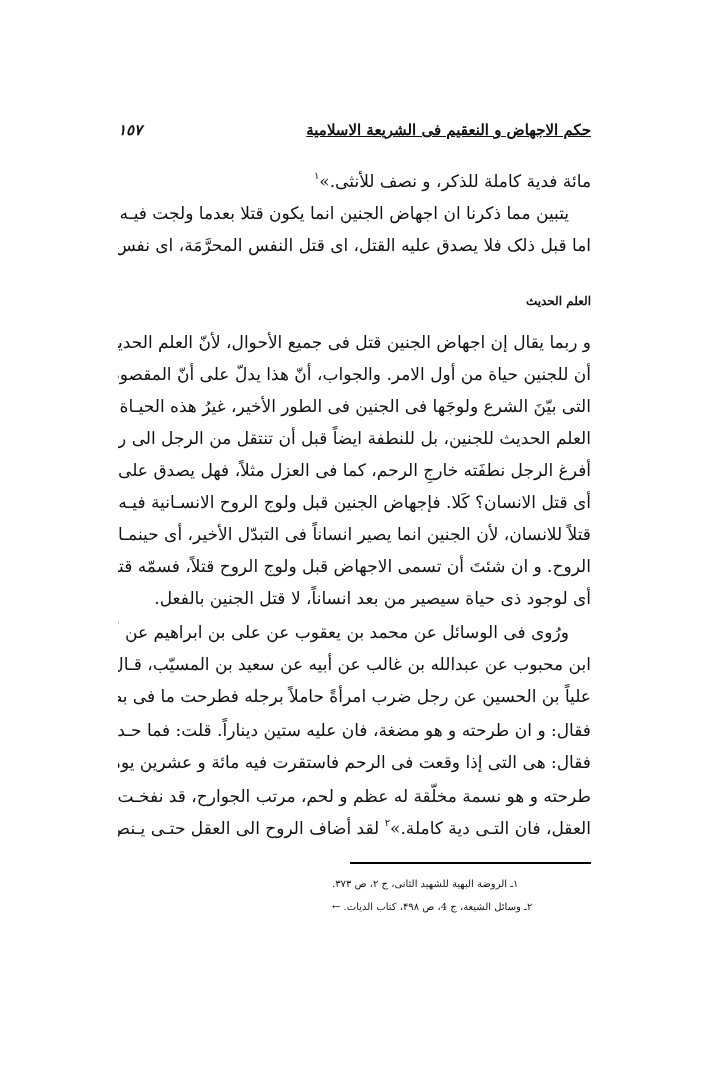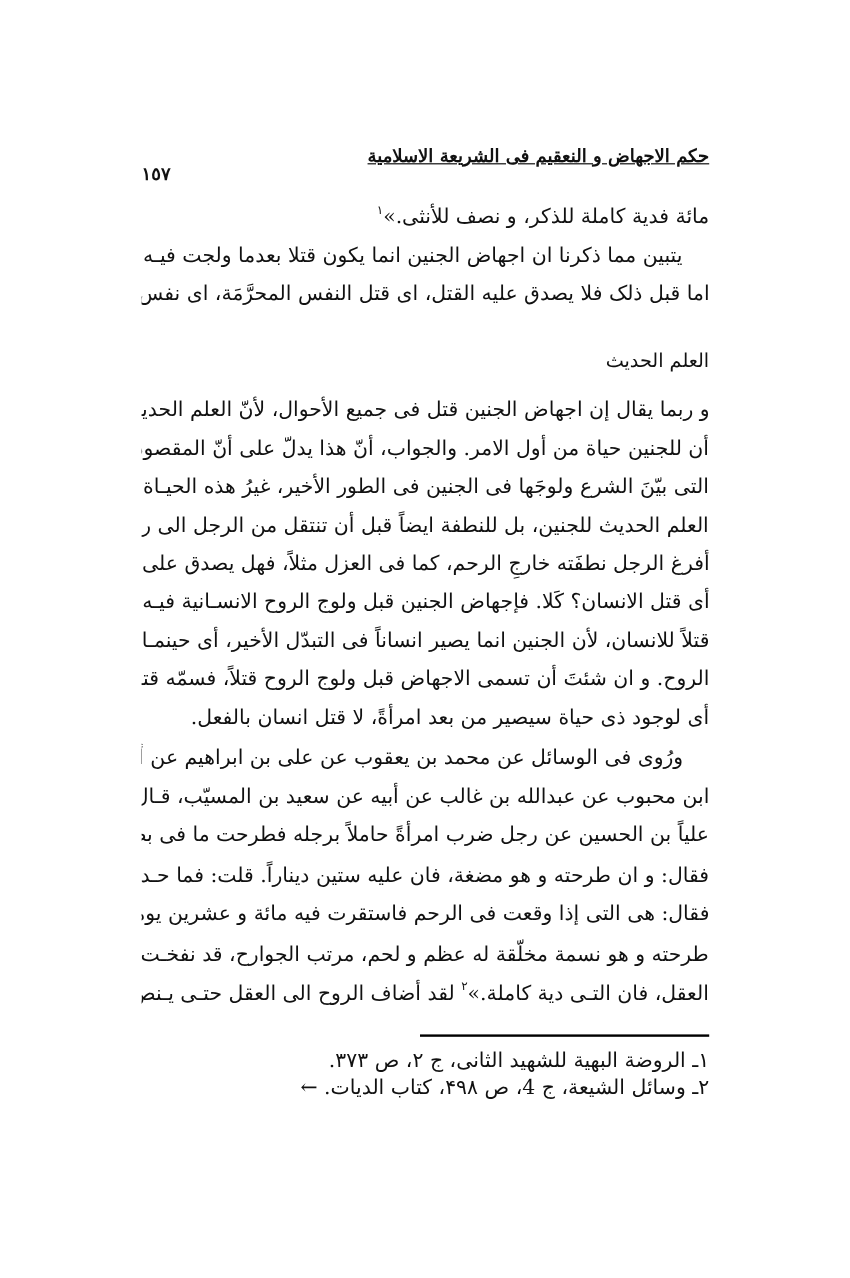--- a/index.html
+++ b/index.html
@@ -2,31 +2,31 @@
 <html><head>
 <meta charset="utf-8">
 <style>
   html, body { margin: 0; padding: 0; background: #ffffff; }
   body { width: 708px; height: 1065px; position: relative; overflow: hidden;
          font-family: "DejaVu Serif", "Liberation Serif", serif; color: #111; }
   .page { position: absolute; left: 0; top: 0; width: 708px; height: 1065px; }
   .header { position: absolute; left: 118px; right: 117px; top: 118px; height: 24px;
             direction: rtl; font-weight: bold; font-size: 15px; line-height: 24px; }
   .header .title { position: absolute; right: 0; top: 0; text-decoration: underline; }
-  .header .pageno { position: absolute; left: 0; top: 15px; }
+  .header .pageno { position: absolute; left: 0; top: 0; font-style: italic; }
   .line { position: absolute; left: 118px; right: 117px; direction: rtl;
           font-size: 17px; line-height: 30px; height: 30px; white-space: nowrap;
           text-align: justify; text-align-last: justify; overflow: hidden; }
   .line.last { text-align-last: right; }
   .line.indent { padding-right: 22px; }
   .heading { position: absolute; left: 118px; right: 117px; top: 288px; direction: rtl;
-             font-weight: normal; font-size: 16px; line-height: 26px; }
+             font-weight: bold; font-size: 12px; line-height: 26px; }
   sup { font-size: 10px; vertical-align: 8px; line-height: 0; }
   .fn-rule { position: absolute; left: 350px; width: 241px; top: 862px; height: 2px; background: #000; }
-  .fn { position: absolute; left: 332px; right: 117px; direction: rtl; font-size: 17px;
+  .fn { position: absolute; left: 332px; right: 117px; direction: rtl; font-size: 10px;
         line-height: 22px; text-align: left; white-space: nowrap; }
 </style>
 </head>
 <body>
 
 <div class="page">
 
   <div class="header">
     <span class="title">حکم الاجهاض و النعقیم فی الشریعة الاسلامیة</span>
     <span class="pageno">١٥٧</span>
@@ -40,21 +40,21 @@
   <div class="heading">العلم الحدیث</div>
 
   <div class="line" style="top:327px;">و ربما یقال إن اجهاض الجنین قتل فی جمیع الأحوال، لأنّ العلم الحدیث بیّن لنـا</div>
   <div class="line" style="top:359px;">أن للجنین حیاة من أول الامر. والجواب، أنّ هذا یدلّ علی أنّ المقصود من الـروح</div>
   <div class="line" style="top:391px;">التی بیّنَ الشرع ولوجَها فی الجنین فی الطور الأخیر، غیرُ هذه الحیـاة التـی یثبتهـا</div>
   <div class="line" style="top:423px;">العلم الحدیث للجنین، بل للنطفة ایضاً قبل أن تنتقل من الرجل الی رحم المرأة. فاذا</div>
   <div class="line" style="top:455px;">أفرغ الرجل نطفَته خارجِ الرحم، کما فی العزل مثلاً، فهل یصدق علی ذلک القتـل،</div>
   <div class="line" style="top:487px;">أی قتل الانسان؟ کَلا. فإجهاض الجنین قبل ولوج الروح الانسـانیة فیـه لا یکـون</div>
   <div class="line" style="top:519px;">قتلاً للانسان، لأن الجنین انما یصیر انساناً فی التبدّل الأخیر، أی حینمـا تلـج فیـه</div>
   <div class="line" style="top:551px;">الروح. و ان شئتَ أن تسمی الاجهاض قبل ولوج الروح قتلاً، فسمّه قتـلَ حیـوان،</div>
-  <div class="line last" style="top:583px;">أی لوجود ذی حیاة سیصیر من بعد امرأةً، لا قتل انسان بالفعل.</div>
+  <div class="line last" style="top:583px;">أی لوجود ذی حیاة سیصیر من بعد انساناً، لا قتل الجنین بالفعل.</div>
 
   <div class="line indent" style="top:617px;">ورُوی فی الوسائل عن محمد بن یعقوب عن علی بن ابراهیم عن أبیـه عـن</div>
   <div class="line" style="top:649px;">ابن محبوب عن عبدالله بن غالب عن أبیه عن سعید بن المسیّب، قـال: «سـألت</div>
   <div class="line" style="top:681px;">علیاً بن الحسین عن رجل ضرب امرأةً حاملاً برجله فطرحت ما فی بطنها میتـاً؛</div>
   <div class="line" style="top:715px;">فقال: و ان طرحته و هو مضغة، فان علیه ستین دیناراً. قلت: فما حـد المضـغة؟</div>
   <div class="line" style="top:747px;">فقال: هی التی إذا وقعت فی الرحم فاستقرت فیه مائة و عشرین یوماً. قال: و ان</div>
   <div class="line" style="top:781px;">طرحته و هو نسمة مخلّقة له عظم و لحم، مرتب الجوارح، قد نفخـت فیـه روح</div>
   <div class="line" style="top:813px;"><span>العقل، فان التـی دیة کاملة.»</span><sup>٢</sup><span> لقد أضاف الروح الی العقل حتـی یـنصّ علـی أنّ</span></div>
 
   <div class="fn-rule"></div>

